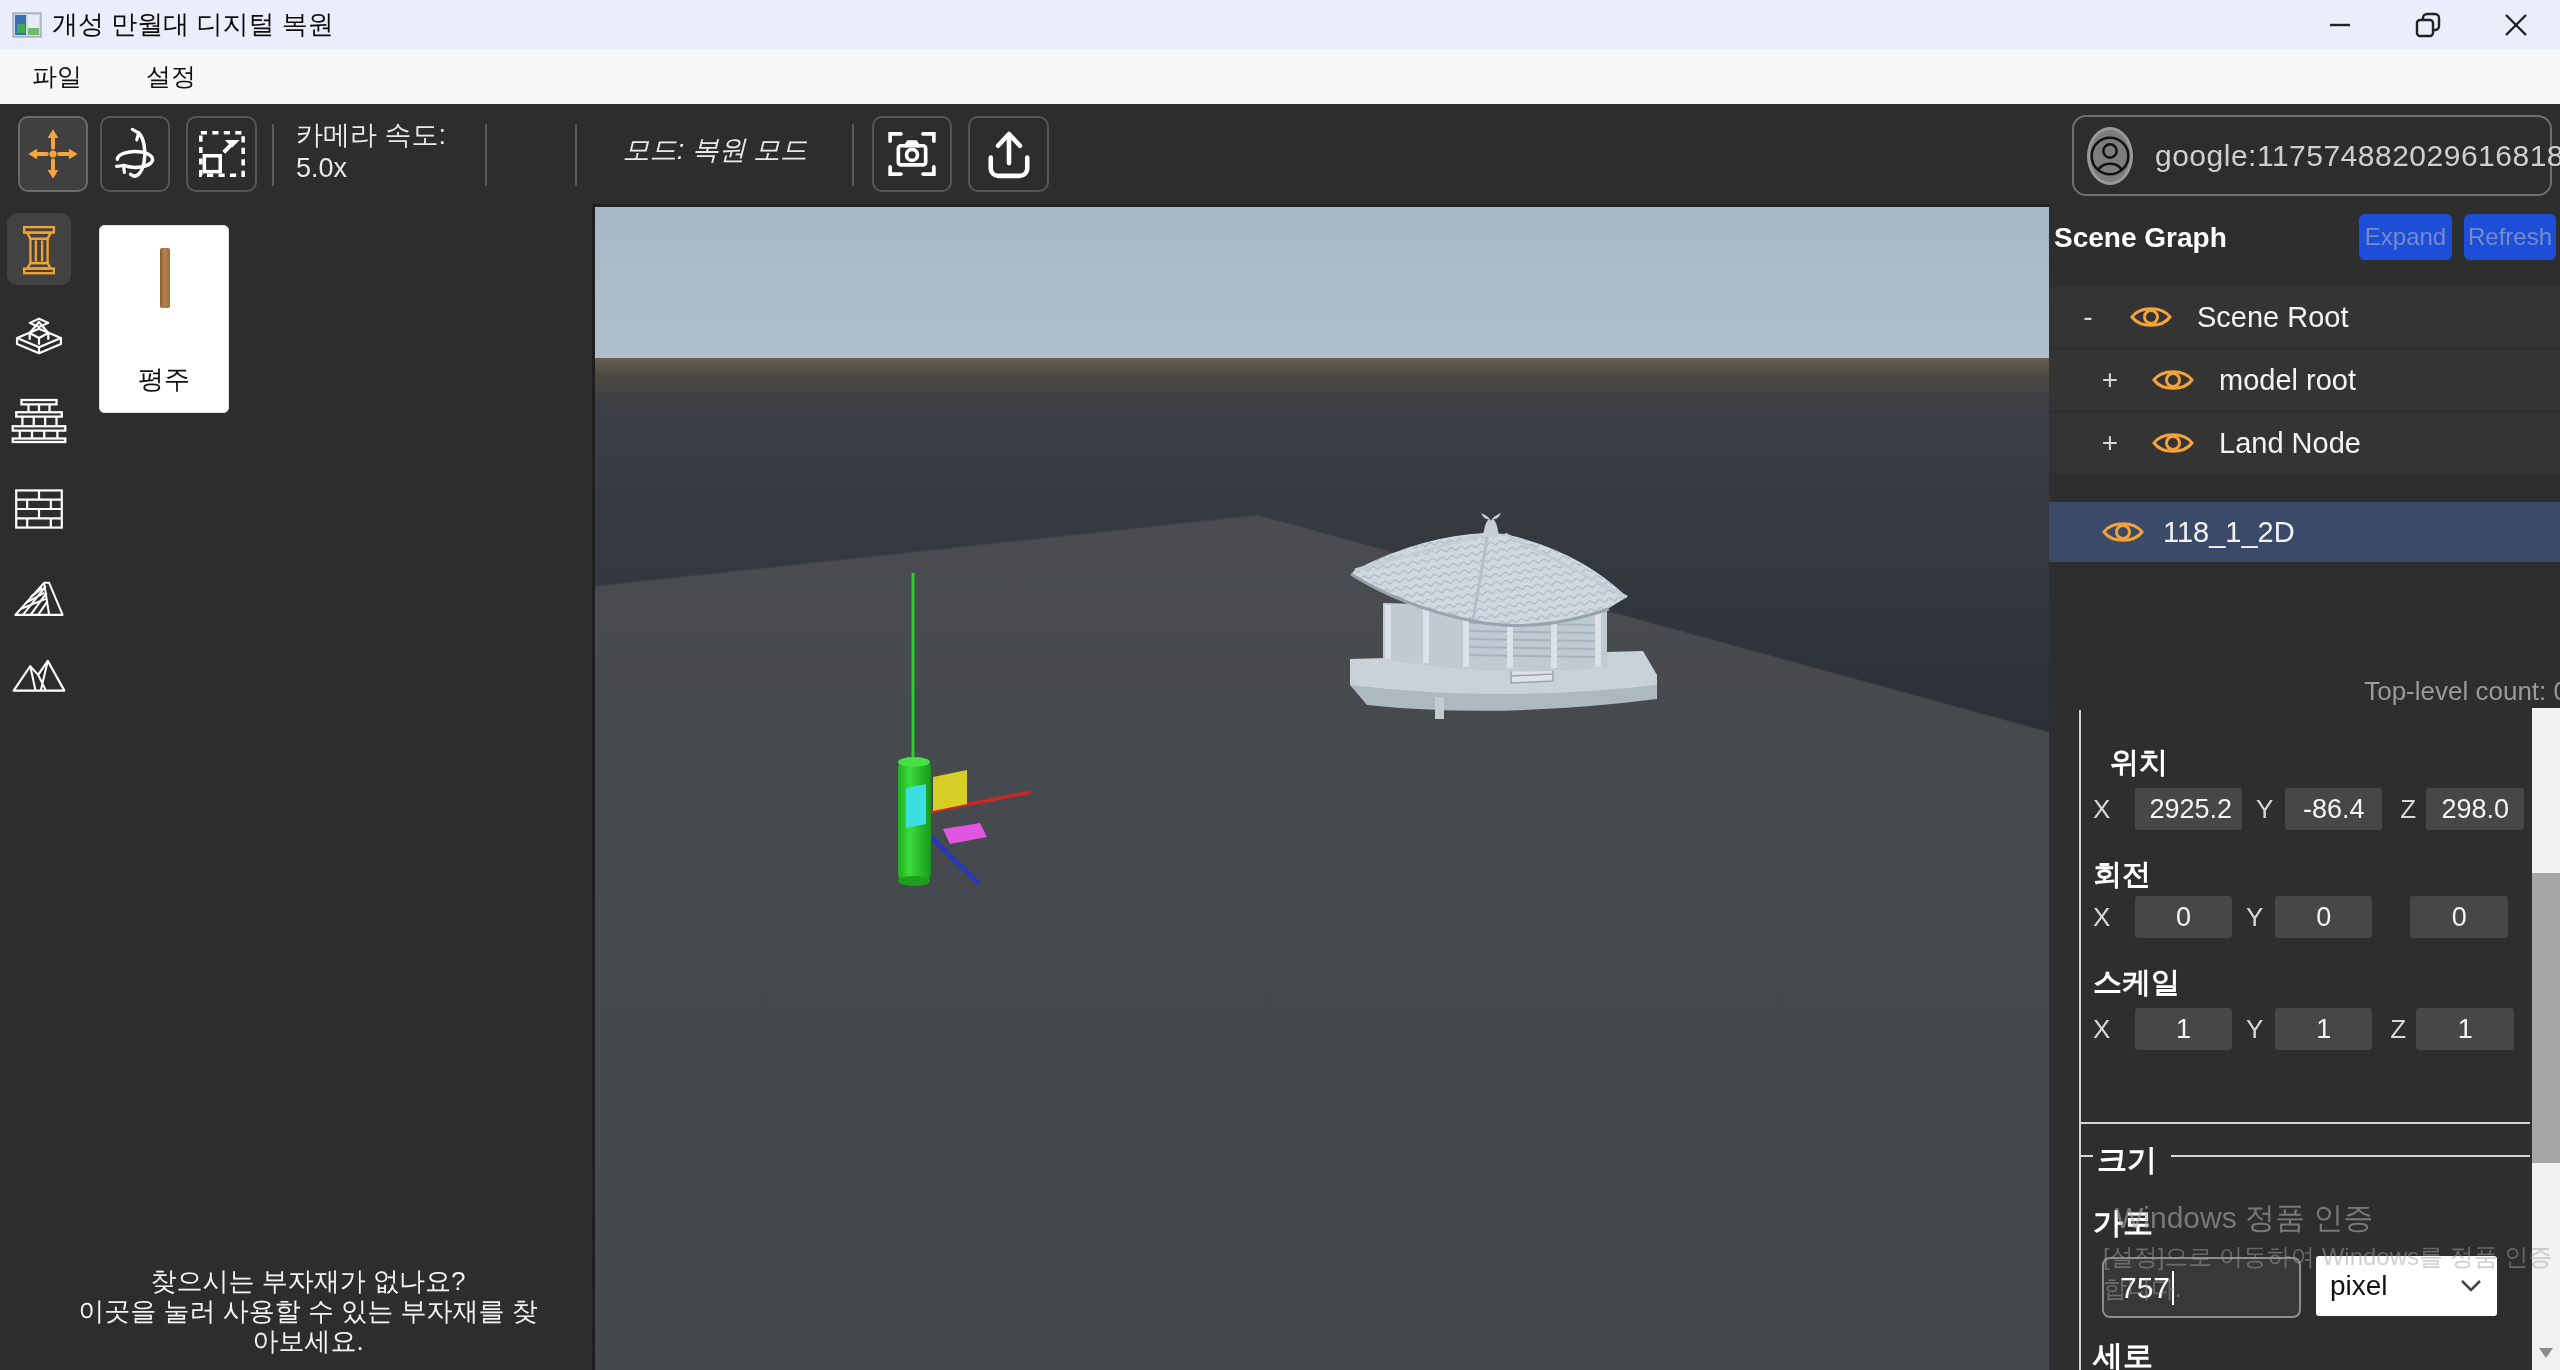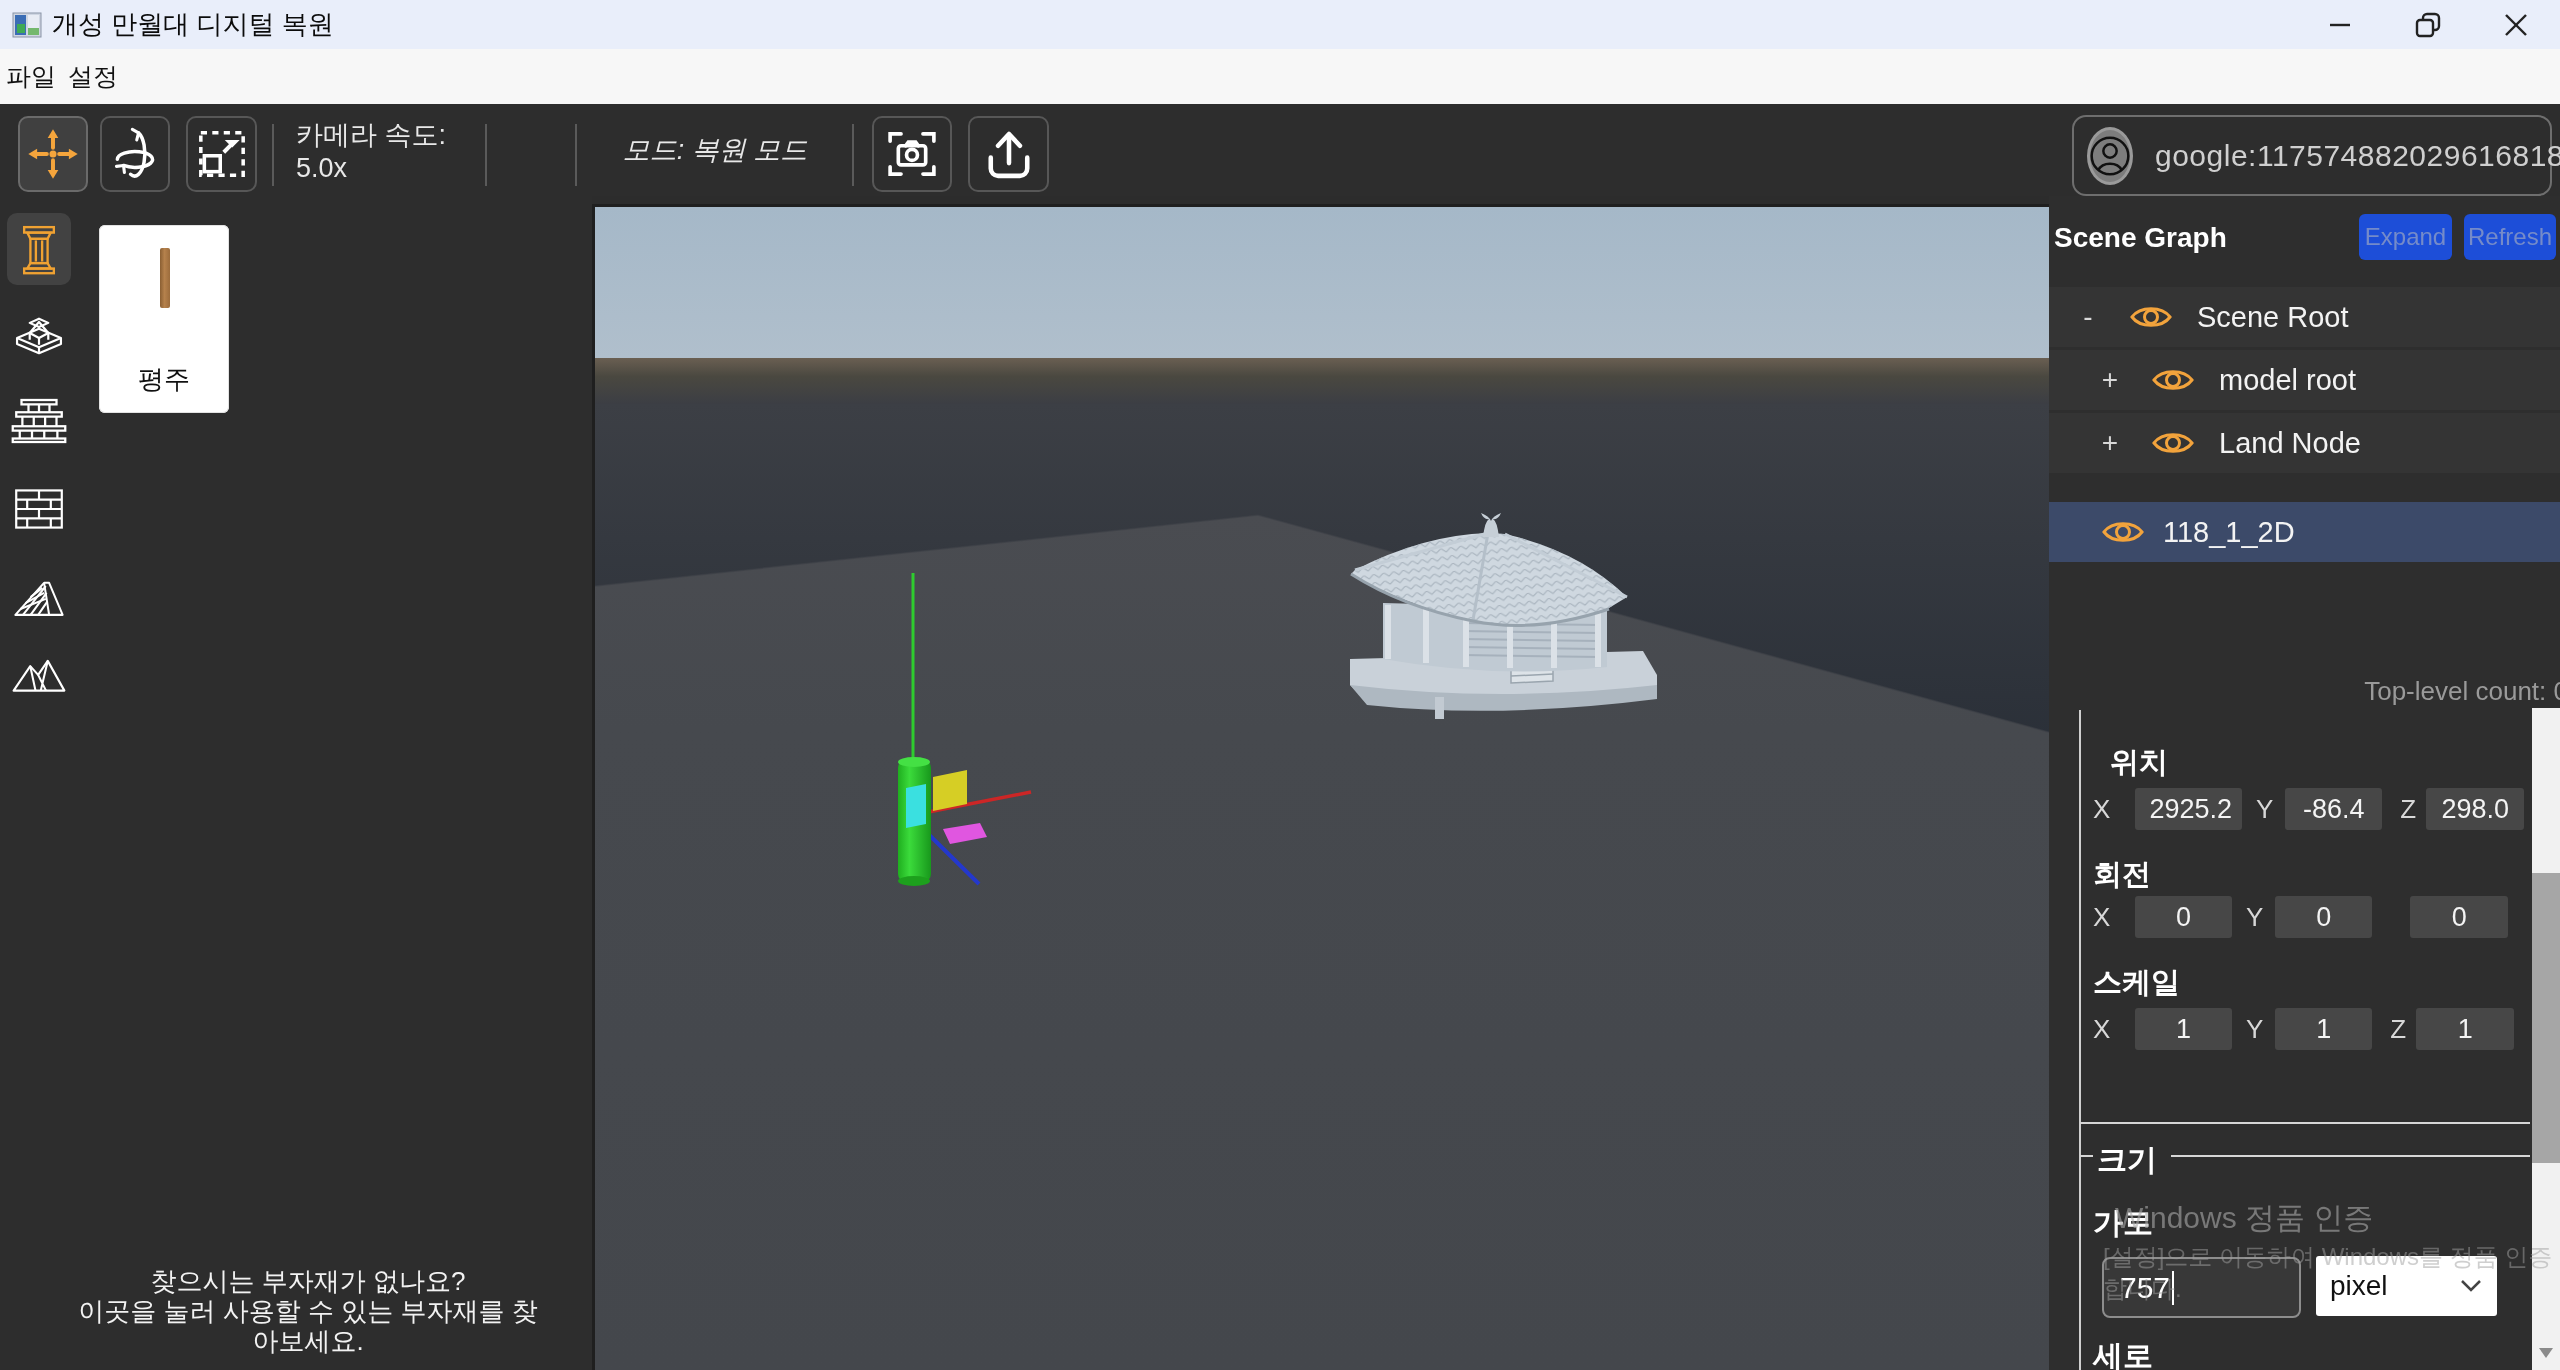--- a/index.html
+++ b/index.html
@@ -11,21 +11,21 @@
   .titlebar{left:0;top:0;width:2560px;height:49px;background:#e9eefa;color:#0b0b0b;
             display:flex;align-items:center;border-bottom:1px solid #dde3f0;}
   .titlebar .app-title{font-size:26px;margin-left:10px;}
   .appicon{width:30px;height:30px;margin-left:12px;}
   .win-controls{position:absolute;right:0;top:0;height:49px;display:flex;align-items:center;}
   .winbtn{width:88px;height:49px;display:flex;align-items:center;justify-content:center;cursor:default;}
 
   
   .menubar{left:0;top:49px;width:2560px;height:55px;background:#f7f7f7;color:#111;
            display:flex;align-items:center;border-bottom:1px solid #e3e3e3;}
-  .menu-item{font-size:25px;padding:0 6px;height:100%;display:flex;align-items:center;}
+  .menu-item{font-size:25px;padding:0 32px;height:100%;display:flex;align-items:center;}
 
   
   .toolbar{left:0;top:104px;width:2560px;height:92px;background:#2d2d2d;}
   .toolbtn{position:absolute;top:12px;height:72px;border:2px solid #575757;border-radius:10px;
            display:flex;align-items:center;justify-content:center;background:transparent;}
   .toolbtn.active{background:#404040;border-color:#6a6a6a;}
   .tb-divider{position:absolute;top:20px;width:2px;height:62px;background:#5a5a5a;}
   .tb-text{position:absolute;top:0;height:92px;display:flex;align-items:center;color:#e8e8e8;font-size:27px;}
   .account-badge{position:absolute;left:2072px;top:11px;width:476px;height:77px;border:2px solid #6e6e6e;
                  border-radius:14px;display:flex;align-items:center;}

